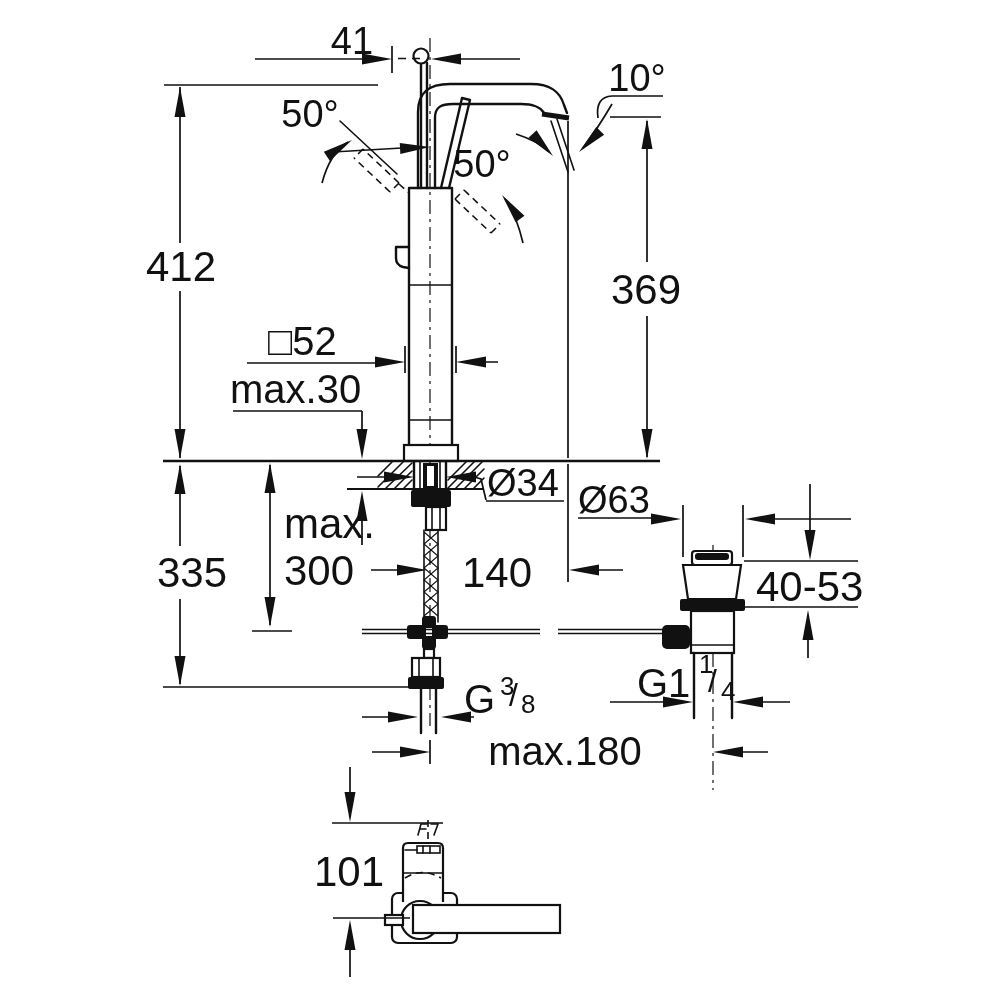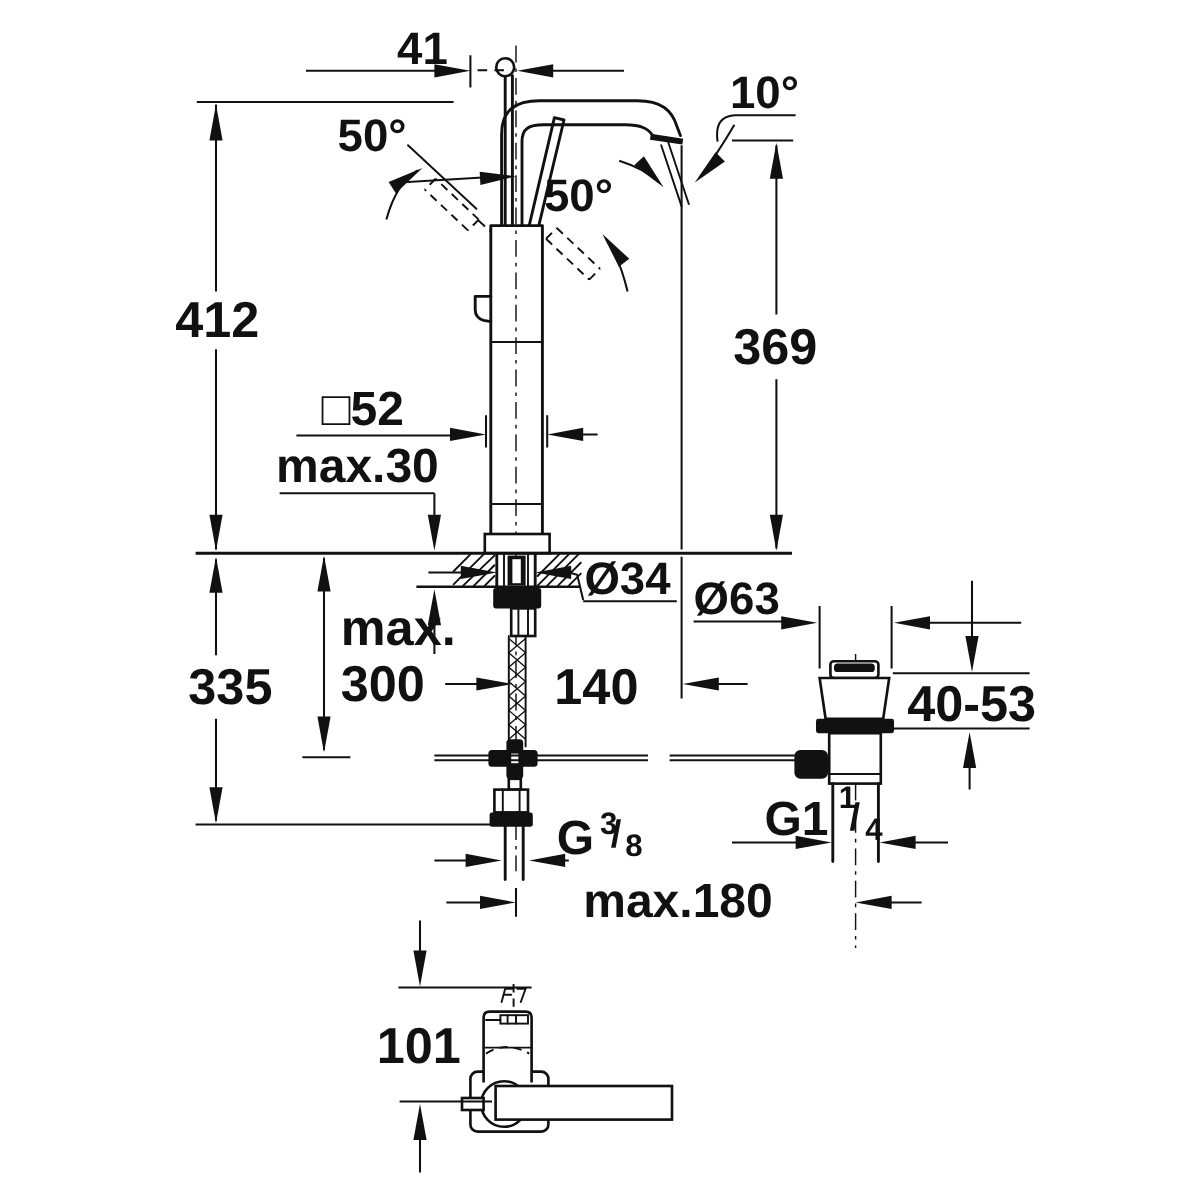--- a/index.html
+++ b/index.html
@@ -1,16 +1,16 @@
 <!DOCTYPE html>
 <html><head>
 <meta charset="utf-8">
 <style>
   html,body{margin:0;padding:0;background:#fff;}
-  .stage{width:912px;height:1000px;position:relative;background:#fff;overflow:hidden;font-weight:bold;}
+  .stage{width:912px;height:1000px;position:relative;background:#fff;overflow:hidden;}
   svg{display:block;}
   text{font-family:"Liberation Sans","DejaVu Sans",sans-serif;fill:#111;}
   .t42{font-size:42px;}
   .t40{font-size:40px;}
   .t38{font-size:38px;}
   .t32{font-size:32px;}
   .t26{font-size:26px;}
   .obj{stroke:#111;stroke-width:2.4;fill:none;stroke-linecap:round;stroke-linejoin:round;}
   .objthin{stroke:#111;stroke-width:1.6;fill:none;stroke-linecap:round;}
   .dim{stroke:#111;stroke-width:1.7;fill:none;stroke-linecap:butt;}

